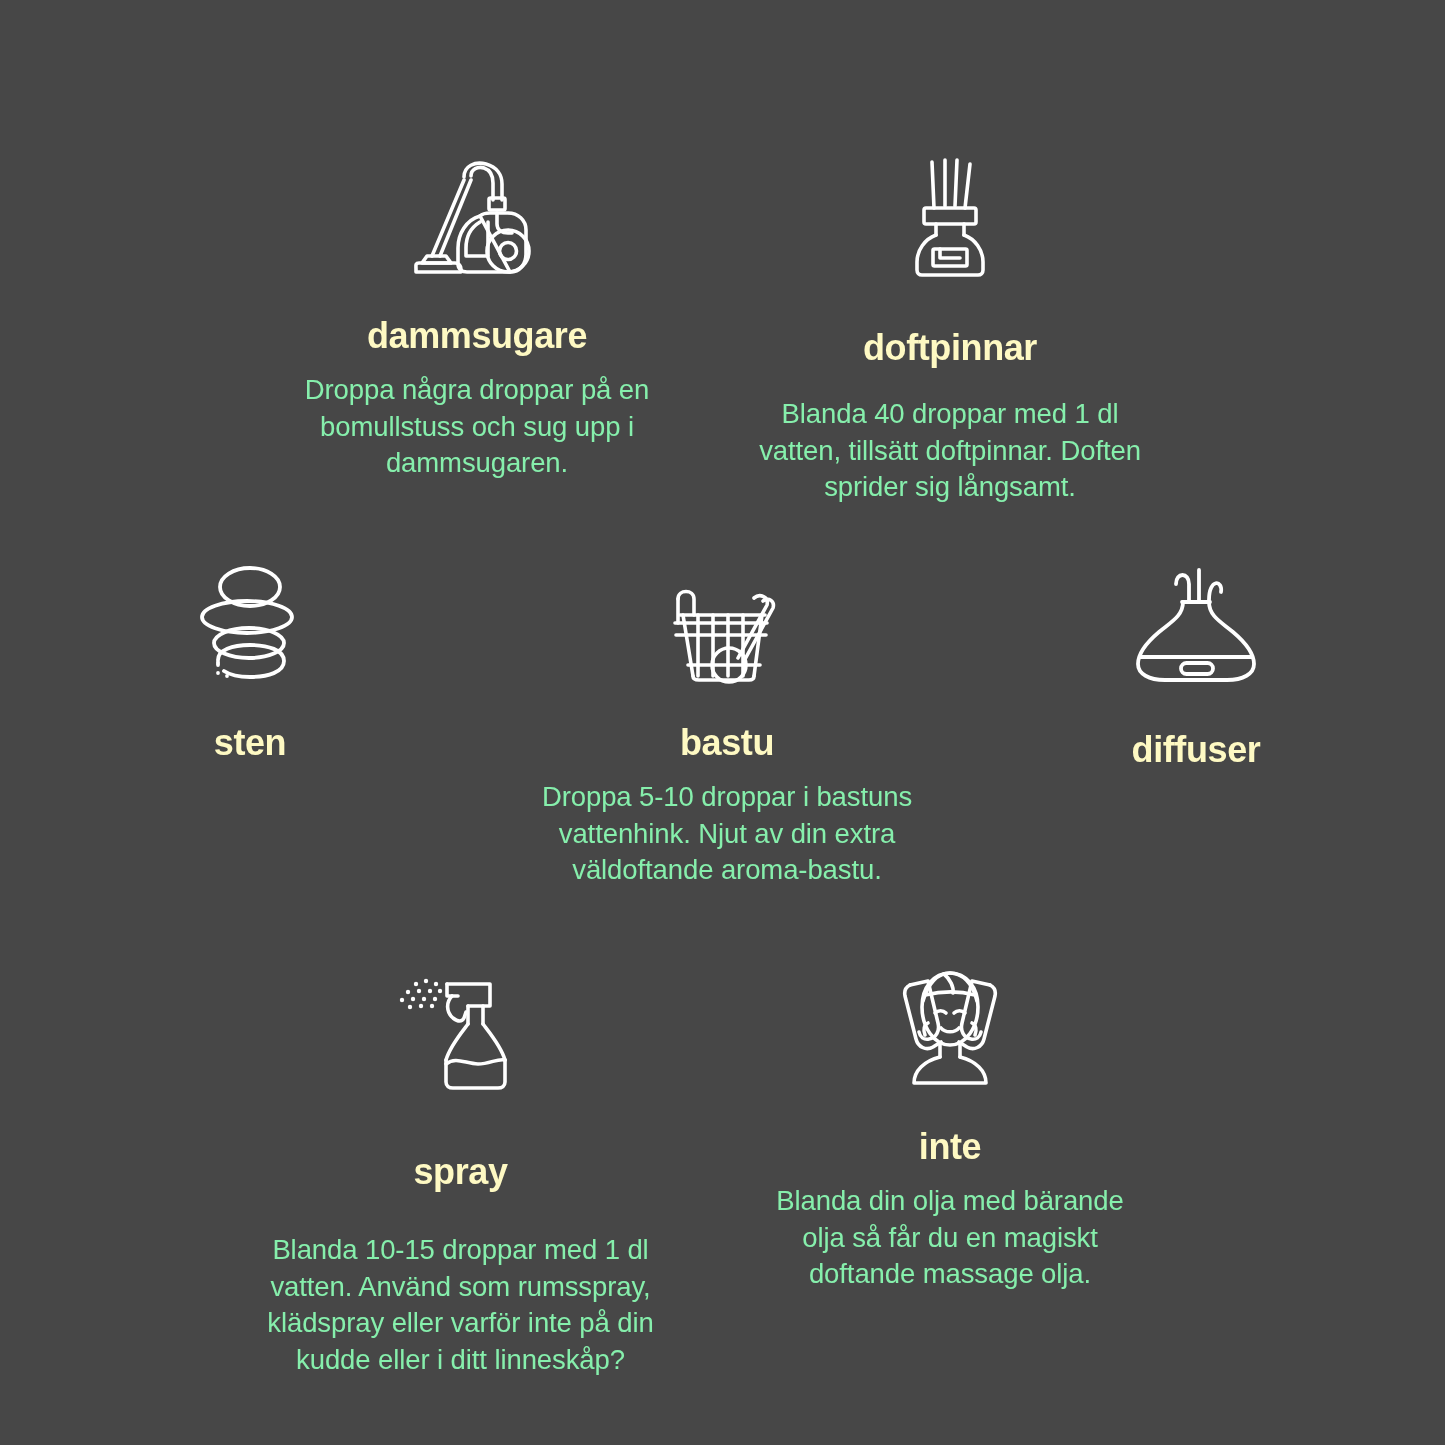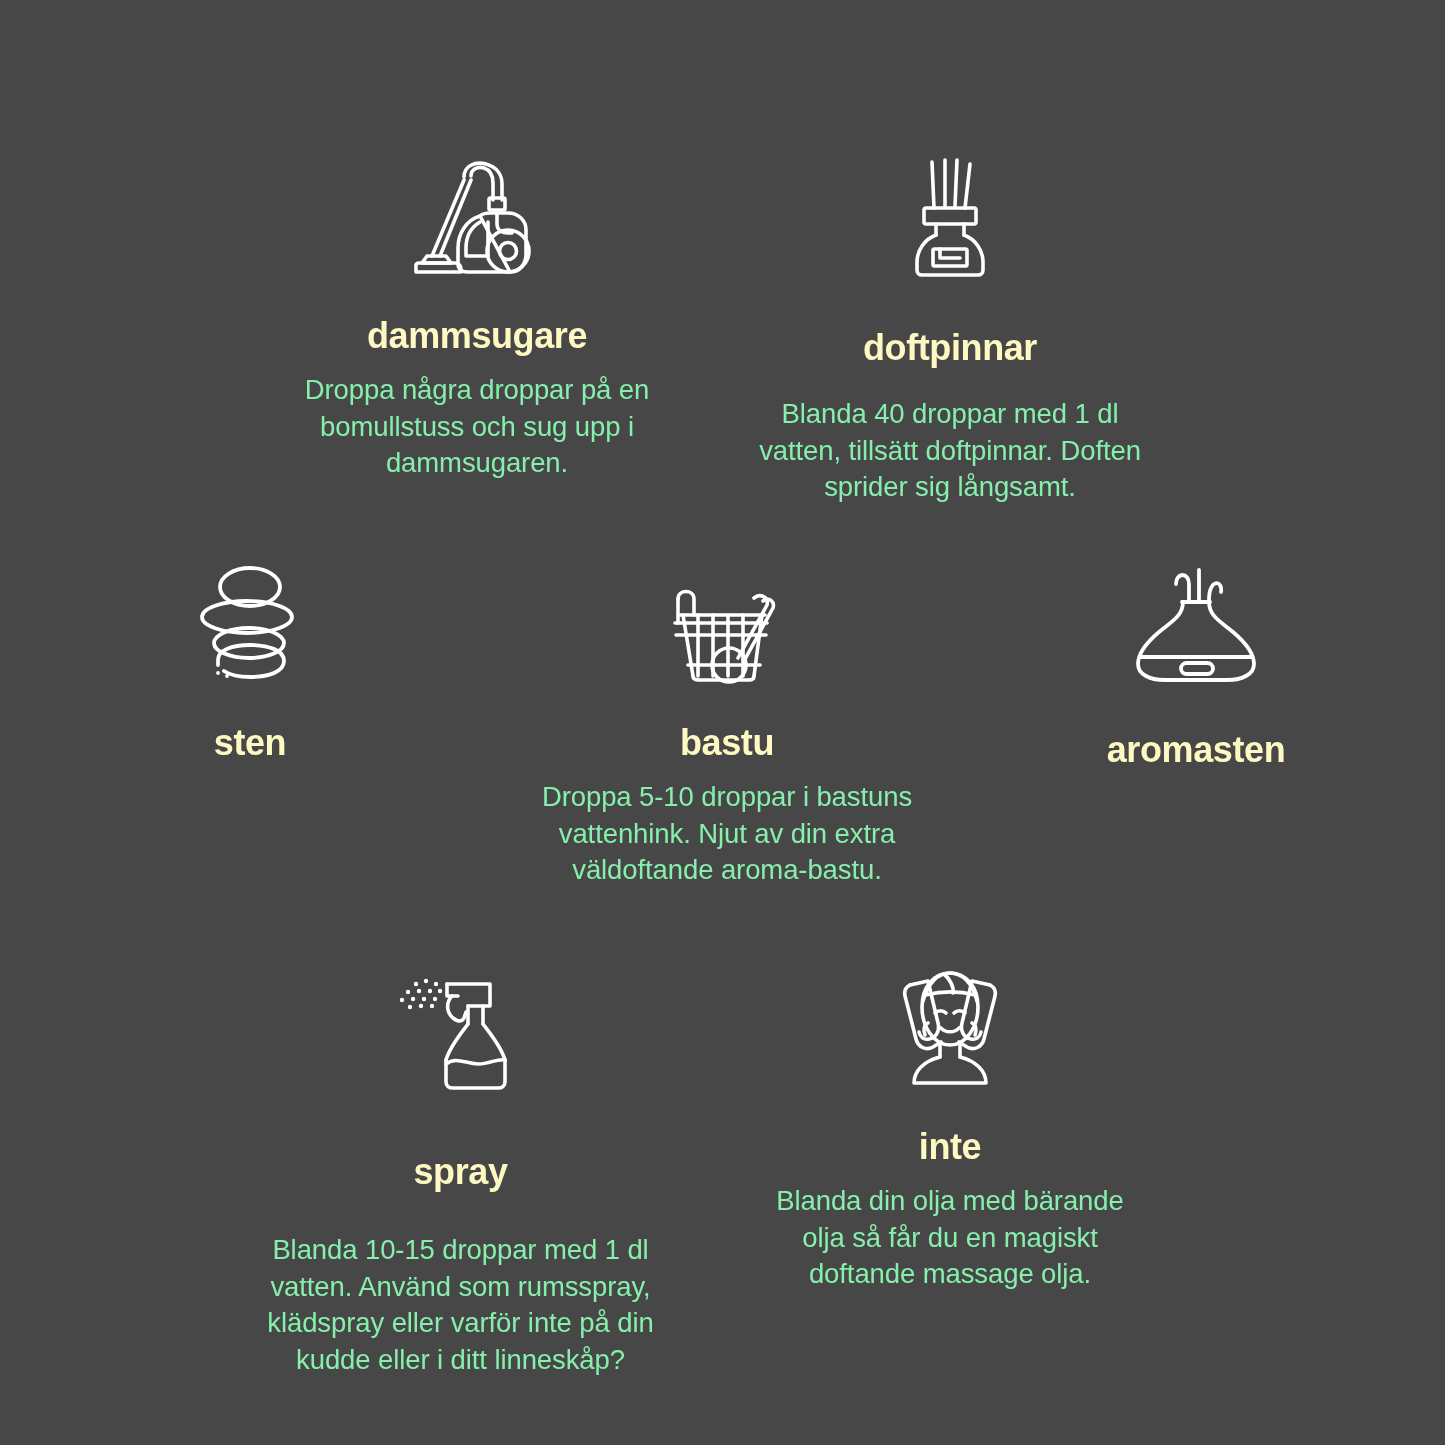--- a/index.html
+++ b/index.html
@@ -194,21 +194,21 @@
 
         <path d="M51 40 L79 40"></path>
 
         <path d="M52 40 C52 54, 40 60, 28 70 C15 81, 7 92, 7 102 C7 112, 18 118, 34 118 L96 118 C112 118, 123 112, 123 102 C123 92, 115 81, 102 70 C90 60, 78 54, 78 40"></path>
 
         <path d="M9 95 L121 95"></path>
 
         <rect x="50" y="101" width="32" height="11" rx="5.5"></rect>
       </svg>
     </span>
-    <div class="card-title">aromasten</div>
+    <div class="card-title">diffuser</div>
   </div>
 
   <div class="card spray">
     <span class="icon-wrap">
       <svg width="122" height="118" viewBox="0 0 122 118" fill="none" stroke="#ffffff" stroke-width="3.6" stroke-linecap="round" stroke-linejoin="round">
 
         <g fill="#ffffff" stroke="none">
           <circle cx="16" cy="12" r="2.2"></circle>
             <circle cx="26" cy="9" r="2.2"></circle>
             <circle cx="36" cy="12" r="2.2"></circle>

